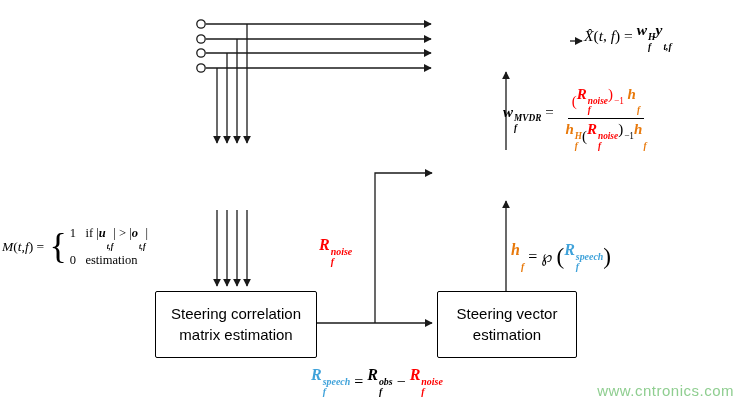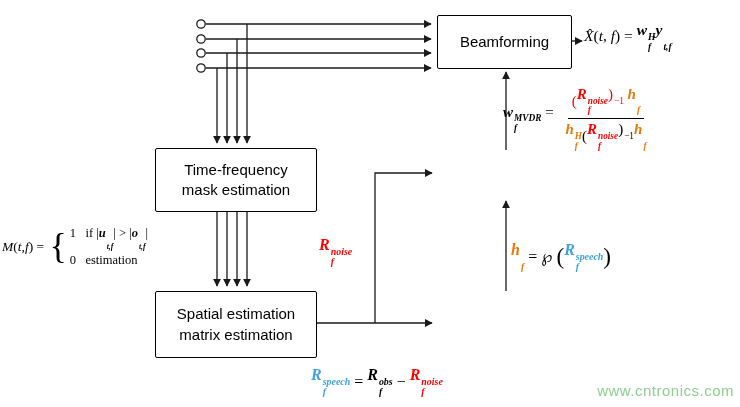--- a/index.html
+++ b/index.html
@@ -68,30 +68,27 @@
       <path d="M237 210 V286" marker-end="url(#arr)"></path>
       <path d="M247 210 V286" marker-end="url(#arr)"></path>
       <path d="M315 323 H432" marker-end="url(#arr)"></path>
       <path d="M375 323 V173 H432" marker-end="url(#arr)"></path>
       <path d="M506 291 V201" marker-end="url(#arr)"></path>
       <path d="M506 150 V72" marker-end="url(#arr)"></path>
       <path d="M570 41 H582" marker-end="url(#arr)"></path>
     </g>
   </svg>
 
-  <div class="box" id="box-beamforming">
-    <span>Beamforming</span>
+  <div class="box" id="box-spatial">
+    <span>Steering correlation
+matrix estimation</span>
   </div>
-  <div class="box" id="box-tfmask">
-    <span>Time-frequency
-mask estimation</span>
-  </div>
-  <div class="box" id="box-spatial">
-    <span>Spatial estimation
-matrix estimation</span>
+  <div class="box" id="box-steering">
+    <span>Steering vector
+estimation</span>
   </div>
 
   <div class="formula" id="f-output">
       <span class="tk"><span>X̂</span></span>
       <span class="tk" style="font-style: normal;"><span>(</span></span>
       <span class="tk"><span>t</span></span>
       <span class="tk" style="font-style: normal;"><span>, </span></span>
       <span class="tk"><span>f</span></span>
       <span class="tk" style="font-style: normal;"><span>)</span></span>
       <span class="tk" style="font-style: normal;"><span> = </span></span>

